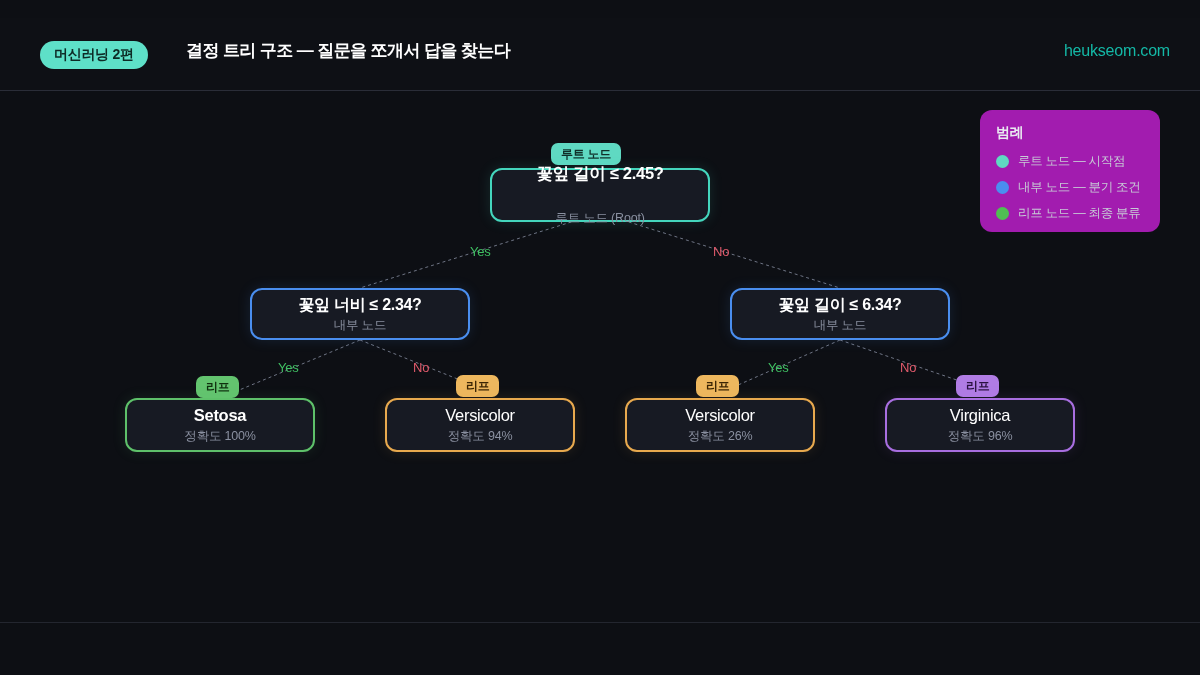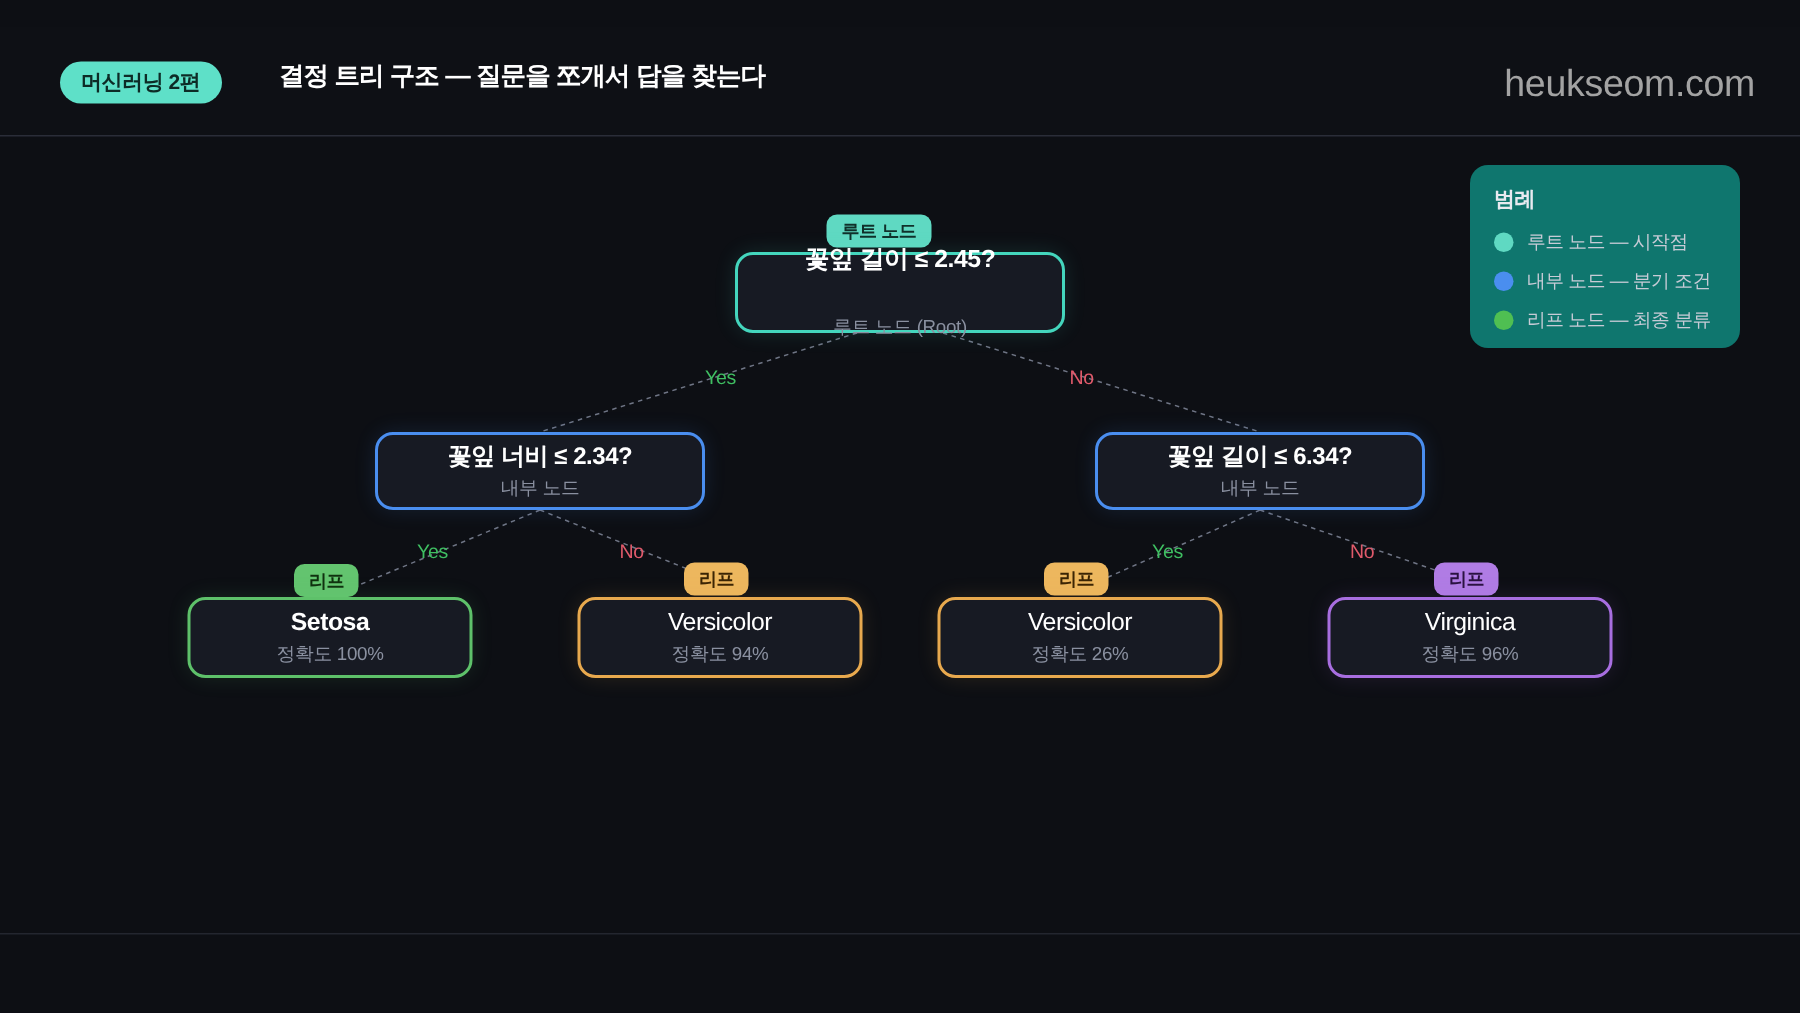--- a/index.html
+++ b/index.html
@@ -37,22 +37,22 @@
   }
   #title {
     position: absolute; left: 186px; top: 21px;
     color: #ffffff;
     font-size: 17px; font-weight: bold;
     letter-spacing: -0.6px;
     white-space: nowrap;
   }
   #watermark {
     position: absolute; right: 30px; top: 24px;
-    color: #a3a3a3;
-    font-size: 25px;
+    color: #14b8a6;
+    font-size: 16px;
     letter-spacing: -0.2px;
   }
 
   
   #footer-rule {
     position: absolute; left: 0; top: 622px;
     width: 1200px; height: 1px;
     background: #23262f;
   }
   #footer-text {
@@ -124,21 +124,21 @@
     font-size: 13px;
     letter-spacing: -0.2px;
   }
   .elabel.yes { color: #3fbf62; }
   .elabel.no  { color: #e05a6b; }
 
   
   #legend {
     position: absolute; left: 980px; top: 110px;
     width: 180px; height: 122px;
-    background: #0f766e;
+    background: #a21caf;
     border-radius: 12px;
     padding: 14px 16px;
   }
   #legend-title {
     color: #e8eaf0;
     font-size: 14px; font-weight: bold;
     letter-spacing: -0.3px;
     margin-bottom: 11px;
   }
   .lrow {

